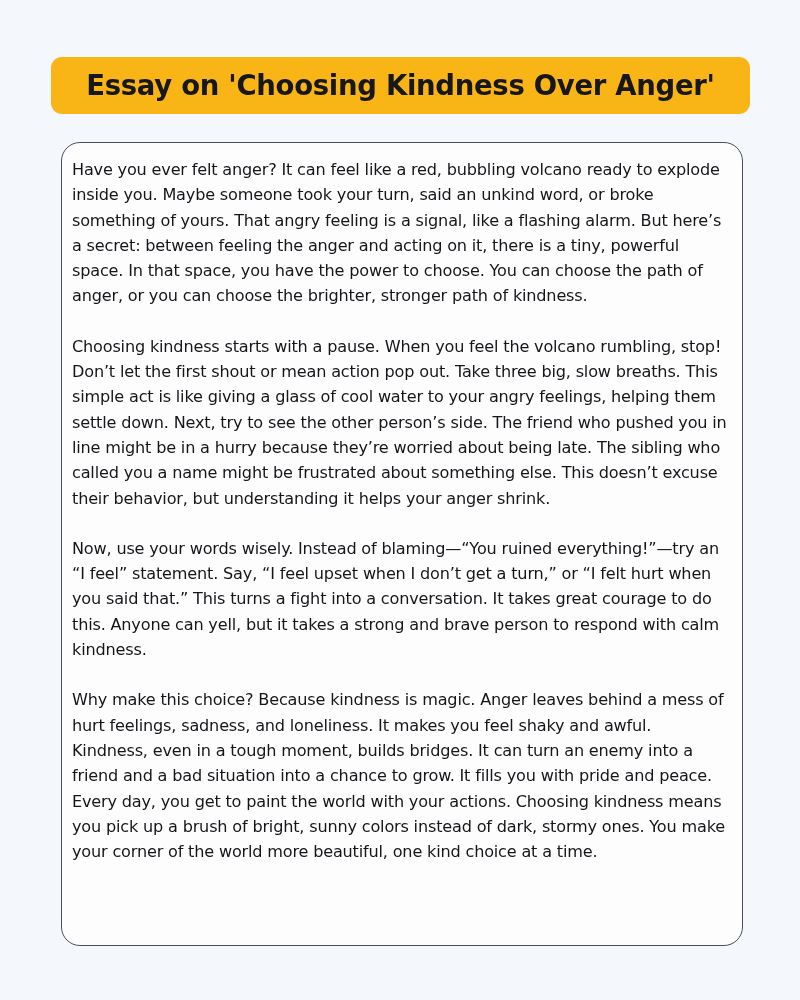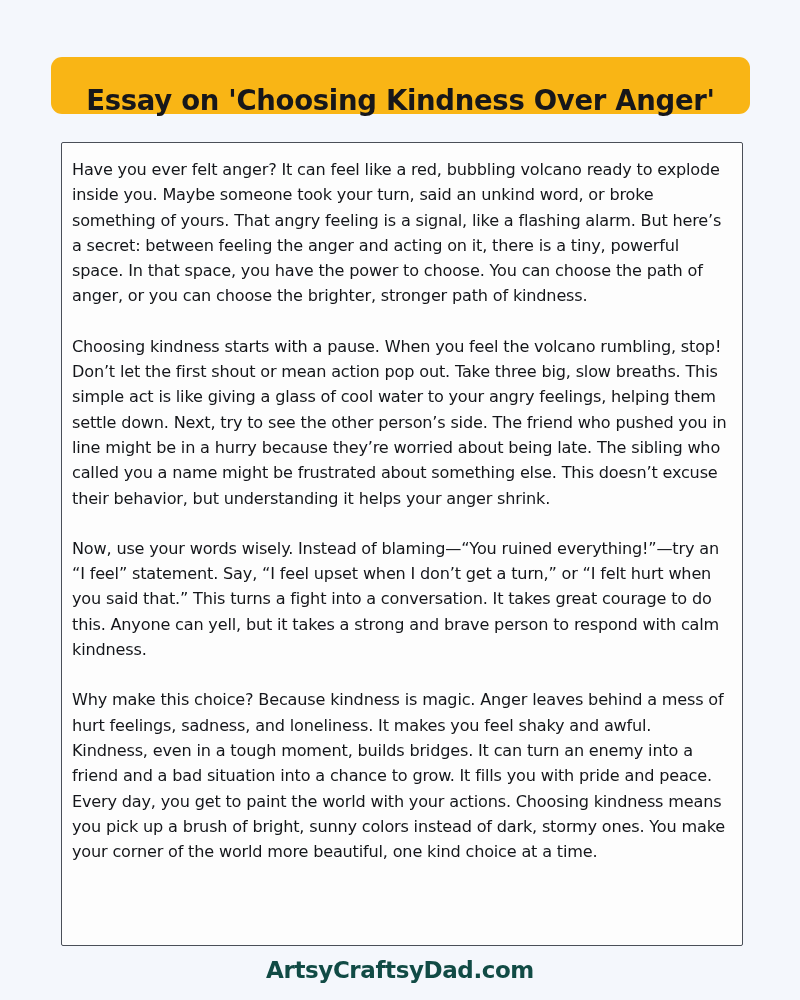--- a/index.html
+++ b/index.html
@@ -24,21 +24,21 @@
   
   .title-banner {
     position: absolute;
     left: 51px;
     top: 57px;
     width: 699px;
     height: 57px;
     background: #f9b515;
     border-radius: 11px;
     display: flex;
-    align-items: flex-end;
+    align-items: center;
     justify-content: center;
     box-sizing: border-box;
     padding: 0 14px;
   }
   .title-text {
     font-family: "DejaVu Sans", sans-serif;
     font-weight: bold;
     font-size: 27.5px;
     letter-spacing: -0.3px;
     color: #17171a;
@@ -48,21 +48,21 @@
 
   
   .essay-card {
     position: absolute;
     left: 61px;
     top: 142px;
     width: 682px;
     height: 804px;
     background: #fdfdfd;
     border: 1.4px solid #4a4f58;
-    border-radius: 2px;
+    border-radius: 19px;
     box-sizing: border-box;
     padding: 14px 11px 10px 10px;
     overflow: hidden;
   }
 
   .essay-body {
     font-family: "DejaVu Sans", sans-serif;
     font-size: 16.1px;
     line-height: 25.3px;
     color: #14161a;
@@ -101,15 +101,14 @@
 
   <div class="essay-card">
     <div class="essay-body">
       <p>Have you ever felt anger? It can feel like a red, bubbling volcano ready to explode inside you. Maybe someone took your turn, said an unkind word, or broke something of yours. That angry feeling is a signal, like a flashing alarm. But here’s a secret: between feeling the anger and acting on it, there is a tiny, powerful space. In that space, you have the power to choose. You can choose the path of anger, or you can choose the brighter, stronger path of kindness.</p>
       <p>Choosing kindness starts with a pause. When you feel the volcano rumbling, stop! Don’t let the first shout or mean action pop out. Take three big, slow breaths. This simple act is like giving a glass of cool water to your angry feelings, helping them settle down. Next, try to see the other person’s side. The friend who pushed you in line might be in a hurry because they’re worried about being late. The sibling who called you a name might be frustrated about something else. This doesn’t excuse their behavior, but understanding it helps your anger shrink.</p>
       <p>Now, use your words wisely. Instead of blaming—“You ruined everything!”—try an “I feel” statement. Say, “I feel upset when I don’t get a turn,” or “I felt hurt when you said that.” This turns a fight into a conversation. It takes great courage to do this. Anyone can yell, but it takes a strong and brave person to respond with calm kindness.</p>
       <p>Why make this choice? Because kindness is magic. Anger leaves behind a mess of hurt feelings, sadness, and loneliness. It makes you feel shaky and awful. Kindness, even in a tough moment, builds bridges. It can turn an enemy into a friend and a bad situation into a chance to grow. It fills you with pride and peace. Every day, you get to paint the world with your actions. Choosing kindness means you pick up a brush of bright, sunny colors instead of dark, stormy ones. You make your corner of the world more beautiful, one kind choice at a time.</p>
     </div>
   </div>
 
-  <div class="footer-brand">ArtsyCraftsyDad.com</div>
 
 </div>
 
 </body></html>

